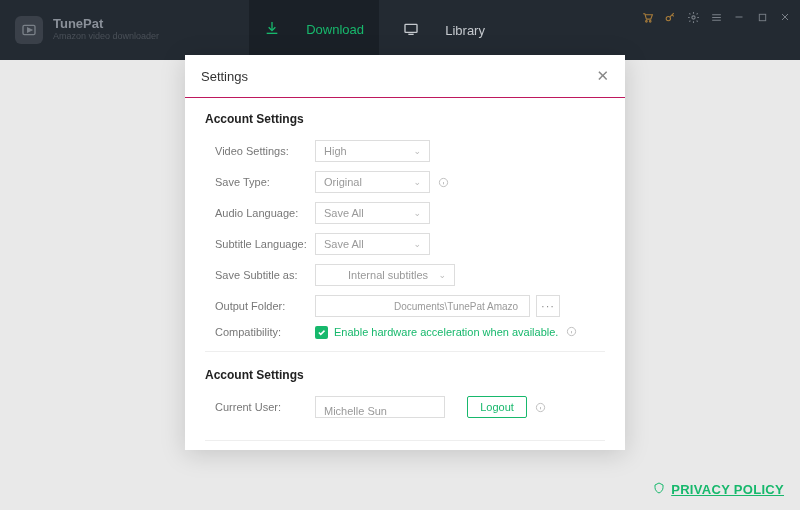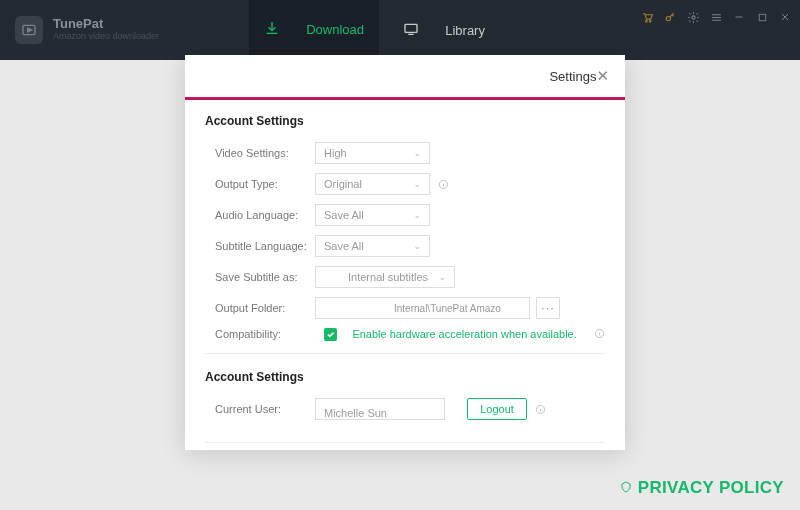--- a/index.html
+++ b/index.html
@@ -17,50 +17,50 @@
   .nav-tab { display: flex; align-items: center; justify-content: center; width: 130px; height: 100%; cursor: pointer; font-size: 13px; gap: 26px; }
   .nav-tab.active { background: #1a2027; color: #17b86c; border-bottom: 2px solid #17b86c; }
   .nav-tab.inactive { color: #c5c9ce; }
   
   .win-controls { position: absolute; right: 8px; top: 0; height: 60px; display: flex; align-items: flex-start; padding-top: 10px; gap: 9px; }
   .win-ico { width: 14px; height: 14px; display: flex; align-items: center; justify-content: center; cursor: pointer; color: #7a8088; }
   
   .content-bg { position: absolute; top: 60px; left: 0; right: 0; bottom: 0; background: #e9e9e9; }
   
   .modal { position: absolute; top: 55px; left: 185px; width: 440px; height: 395px; background: #fff; box-shadow: 0 4px 24px rgba(0,0,0,0.15); display: flex; flex-direction: column; }
-  .modal-header { display: flex; align-items: center; justify-content: flex-end; padding: 12px 16px; border-bottom: 3px solid #be185d; }
+  .modal-header { display: flex; align-items: center; justify-content: space-between; padding: 12px 16px; border-bottom: 1px solid #be185d; }
   .modal-title { font-size: 13px; color: #333; }
   .modal-close { cursor: pointer; color: #888; font-size: 15px; }
   
   .modal-body { padding: 14px 20px 10px 20px; overflow-y: auto; flex: 1; }
   .section-title { font-size: 12px; font-weight: 700; color: #222; margin-bottom: 14px; }
   .row { display: flex; align-items: center; margin-bottom: 9px; font-size: 11px; }
   .row-label { width: 110px; color: #777; padding-left: 10px; }
   .select-box { width: 115px; height: 22px; border: 1px solid #ddd; display: flex; align-items: center; justify-content: space-between; padding: 0 8px; color: #999; font-size: 11px; cursor: default; background: #fff; }
   .select-box.wide { width: 140px; padding-left: 32px; }
   .chev { color: #bbb; font-size: 9px; }
   .info-ico { margin-left: 8px; color: #bbb; cursor: pointer; display: inline-flex; }
   .info-ico svg { width: 11px; height: 11px; }
   
   .output-row .path { width: 215px; height: 22px; border: 1px solid #ddd; padding: 0 8px; color: #999; font-size: 10px; display: flex; align-items: center; overflow: hidden; white-space: nowrap; }
   .path .masked { display:inline-block; width:70px; }
   .dots-btn { width: 24px; height: 22px; border: 1px solid #ddd; margin-left: 6px; display: flex; align-items: center; justify-content: center; cursor: pointer; color: #888; font-size: 11px; letter-spacing: 1px; }
   
-  .compat-row { align-items: flex-start; justify-content: space-between; }
+  .compat-row { align-items: flex-start; }
   .checkbox { width: 13px; height: 13px; background: #17b86c; border-radius: 2px; display: inline-flex; align-items: center; justify-content: center; margin-right: 6px; cursor: pointer; flex-shrink: 0; }
   .checkbox svg { width: 9px; height: 9px; }
   .compat-text { color: #17b86c; font-size: 11px; }
   
   .divider { height: 1px; background: #eee; margin: 12px 0 16px 0; }
   
-  .user-input { width: 130px; height: 22px; border: 1px solid #ddd; padding: 0 8px; color: #999; font-size: 11px; display: flex; align-items: flex-end; }
+  .user-input { width: 130px; height: 22px; border: 1px solid #ddd; padding: 8px 8px; color: #999; font-size: 11px; display: flex; align-items: flex-start; }
   .logout-btn { width: 60px; height: 22px; border: 1px solid #17b86c; color: #17b86c; font-size: 11px; display: flex; align-items: center; justify-content: center; margin-left: 22px; cursor: pointer; border-radius: 2px; }
   
   .privacy { position: absolute; right: 16px; bottom: 12px; display: flex; align-items: center; gap: 6px; cursor: pointer; }
-  .privacy-text { color: #17b86c; font-size: 17px; font-weight: 600; letter-spacing: 0.3px; }
+  .privacy-text { color: #17b86c; font-size: 13px; text-decoration: underline; font-weight: 600; letter-spacing: 0.3px; }
   .shield-ico { color: #17b86c; }
 </style>
 </head>
 <body>
 
 <div class="topbar">
   <div class="brand">
     <div class="brand-logo">
       <svg viewBox="0 0 24 24" fill="none" stroke="#7a8088" stroke-width="2">
           <rect x="3" y="5" width="18" height="14" rx="2"></rect>
@@ -144,21 +144,21 @@
 
     <div class="row">
       <span class="row-label">Video Settings:</span>
       <div class="select-box">
         <span>High</span>
         <span class="chev">⌄</span>
       </div>
     </div>
 
     <div class="row">
-      <span class="row-label">Output Type:</span>
+      <span class="row-label">Save Type:</span>
       <div class="select-box">
         <span>Original</span>
         <span class="chev">⌄</span>
       </div>
       <span class="info-ico">
           <svg viewBox="0 0 24 24" fill="none" stroke="currentColor" stroke-width="2">
             <circle cx="12" cy="12" r="9"></circle>
             <path d="M12 8v.01M12 11v5"></path>
           </svg>
         </span>
@@ -185,21 +185,21 @@
       <div class="select-box wide">
         <span>Internal subtitles</span>
         <span class="chev">⌄</span>
       </div>
     </div>
 
     <div class="row output-row">
       <span class="row-label">Output Folder:</span>
       <div class="path">
           <span class="masked"></span>
-          <span>Internal\TunePat Amazo</span>
+          <span>Documents\TunePat Amazo</span>
         </div>
       <div class="dots-btn">···</div>
     </div>
 
     <div class="row compat-row">
       <span class="row-label">Compatibility:</span>
       <span class="checkbox">
           <svg viewBox="0 0 24 24" fill="none" stroke="#fff" stroke-width="4">
             <path d="M5 12l5 5L20 7"></path>
           </svg>

